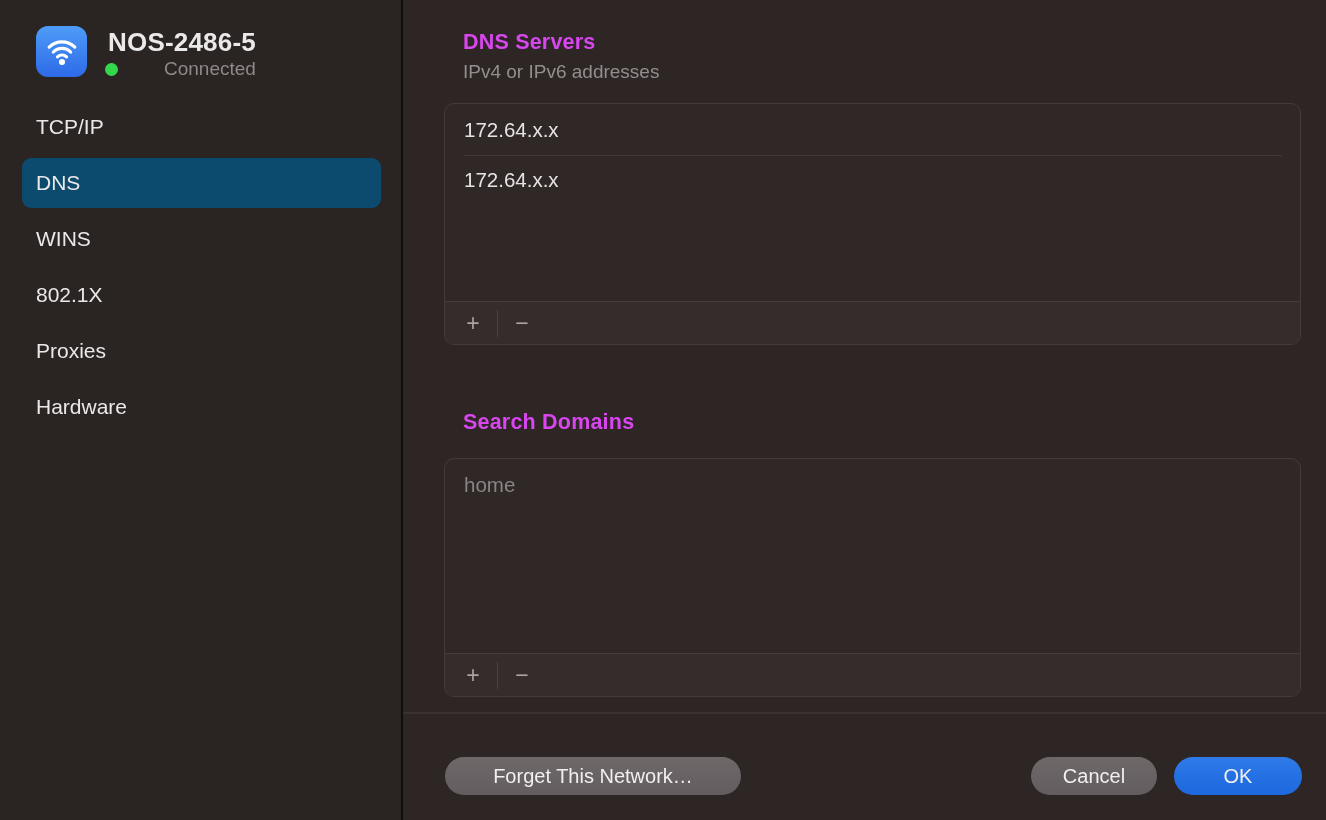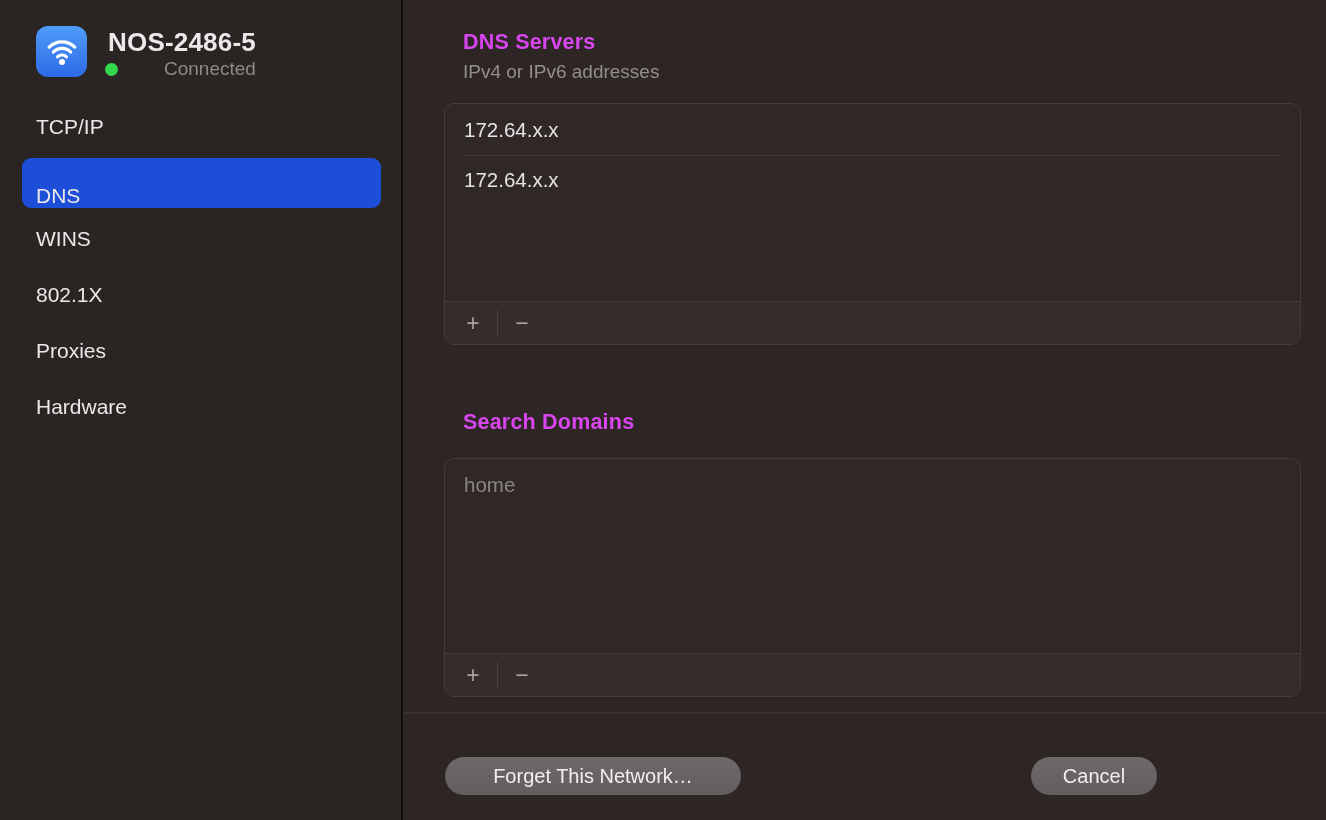--- a/index.html
+++ b/index.html
@@ -32,21 +32,21 @@
     background:#32d74b; margin-right:10px;
   }
   .status-text { font-size:19px; color:#8f8889; }
 
   .sidebar-nav { position:absolute; left:22px; top:102px; right:20px; }
   .nav-item {
     height:50px; margin-bottom:6px; border-radius:9px;
     display:flex; align-items:center; padding-left:14px;
     font-size:21px; color:#eae8e9; cursor:default;
   }
-  .nav-item.selected { background:#1d4ed8;align-items:flex-end; }
+  .nav-item.selected { background:#0c4a6e; }
 
   
   .content { position:absolute; left:403px; top:0; width:923px; height:820px; }
 
   .section-title {
     position:absolute; left:60px;
     font-size:21.5px; font-weight:700; color:#d946ef; letter-spacing:.2px;
   }
   .section-subtitle {
     position:absolute; left:60px;
@@ -175,15 +175,16 @@
         <button class="list-btn">
           <span>−</span>
         </button>
       </div>
     </div>
 
     <div class="hdivider"></div>
 
     <button class="btn btn-gray btn-forget">Forget This Network…</button>
     <button class="btn btn-gray btn-cancel">Cancel</button>
+    <button class="btn btn-blue btn-ok">OK</button>
 
   </main>
 </div>
 
 </body></html>

